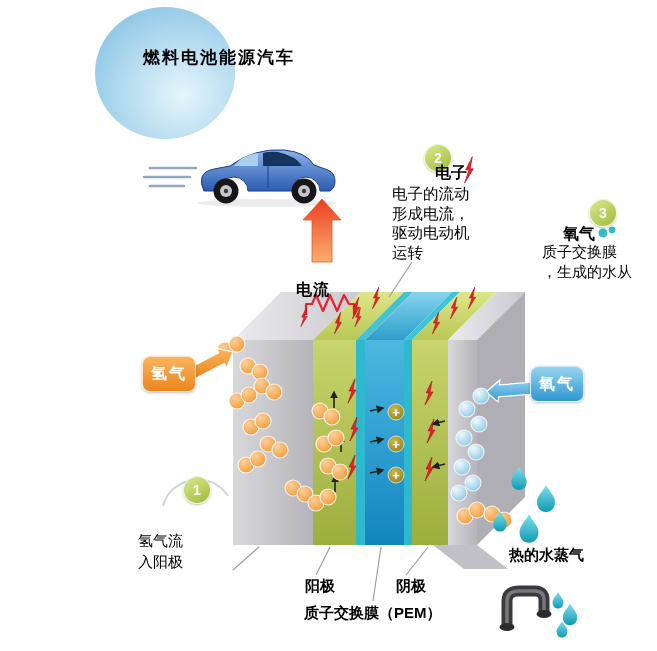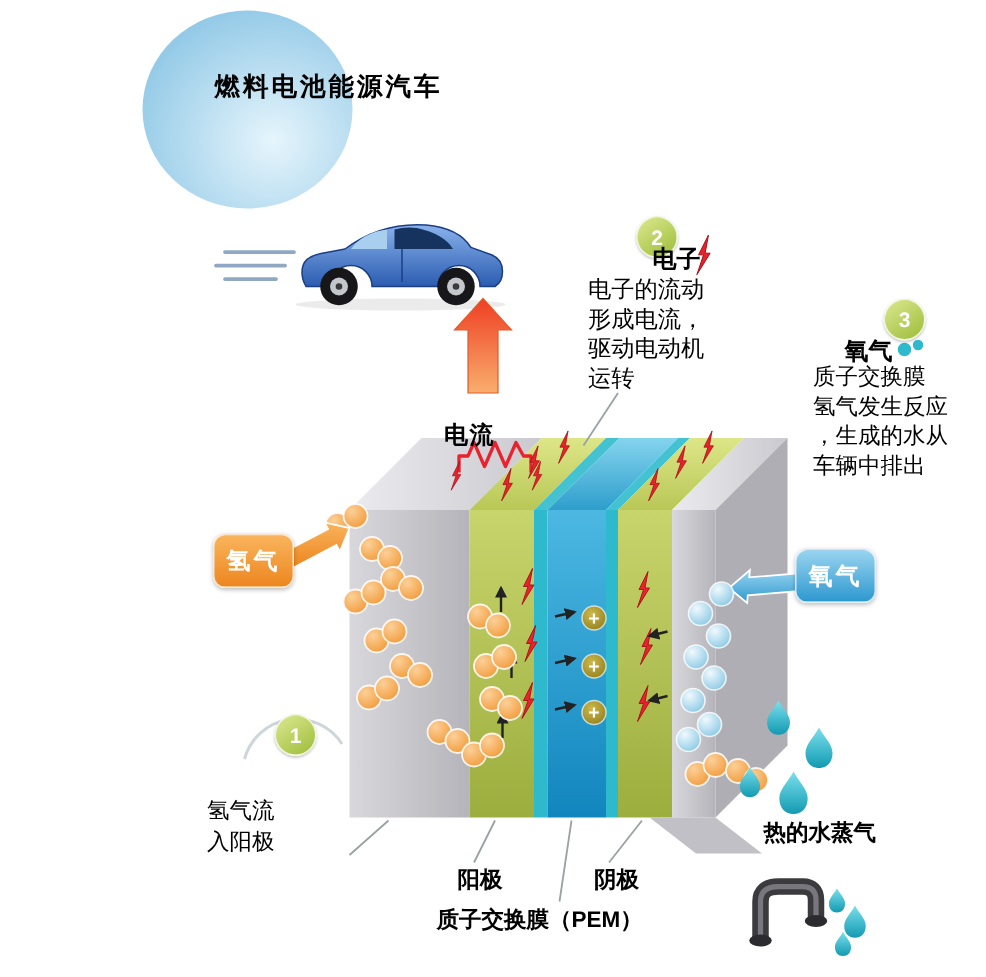--- a/index.html
+++ b/index.html
@@ -21,21 +21,21 @@
   .sx2{left:392px;top:184px;font-size:15.5px;}
   .sx3{left:542px;top:242px;}
   .pill{position:absolute;width:52px;height:34px;border-radius:8px;display:flex;align-items:center;
         justify-content:center;color:#fff;font-size:16px;font-weight:bold;letter-spacing:2px;
         border:1px solid rgba(255,255,255,.75);box-shadow:0 1px 3px rgba(0,0,0,.25);}
   .h2pill{left:142px;top:356px;background:linear-gradient(180deg,#f9b45c,#ec8620);}
   .o2pill{left:530px;top:366px;background:linear-gradient(180deg,#97d4ef,#2f98d0);}
   .steam-label{left:509px;top:546px;font-size:15px;font-weight:bold;}
   .anode-label{left:305px;top:577px;font-size:15px;}
   .cathode-label{left:396px;top:577px;font-size:15px;}
-  .pem-label{left:291px;top:604px;font-size:15px;}
+  .pem-label{left:304px;top:604px;font-size:15px;}
   .h2m circle{fill:url(#gOr);stroke:#fff;stroke-opacity:.85;stroke-width:1.2;}
   .o2b{fill:url(#gO2);stroke:#fff;stroke-opacity:.8;stroke-width:1.1;}
   .drop{fill:url(#gDrop);}
   .flowA{stroke:#222;stroke-width:1.6;fill:none;marker-end:url(#mB);}
   .leader{stroke:#9aa0a4;stroke-width:1.2;fill:none;}
 </style>
 </head>
 <body>
 
 <div class="stage">
@@ -323,23 +323,21 @@
   <div>电子的流动</div>
   <div>形成电流，</div>
   <div>驱动电动机</div>
   <div>运转</div>
 </div>
 
 <div class="badge b3">3</div>
 <div class="step-title st3">氧气</div>
 <div class="step-text sx3">
   <div>质子交换膜</div>
-  <div>氢气发生反应</div>
   <div>，生成的水从</div>
-  <div>车辆中排出</div>
 </div>
 
 <div class="pill h2pill">氢气</div>
 <div class="pill o2pill">氧气</div>
 
 <div class="badge b1">1</div>
 <div class="step-text sx1">
   <div>氢气流</div>
   <div>入阳极</div>
 </div>

